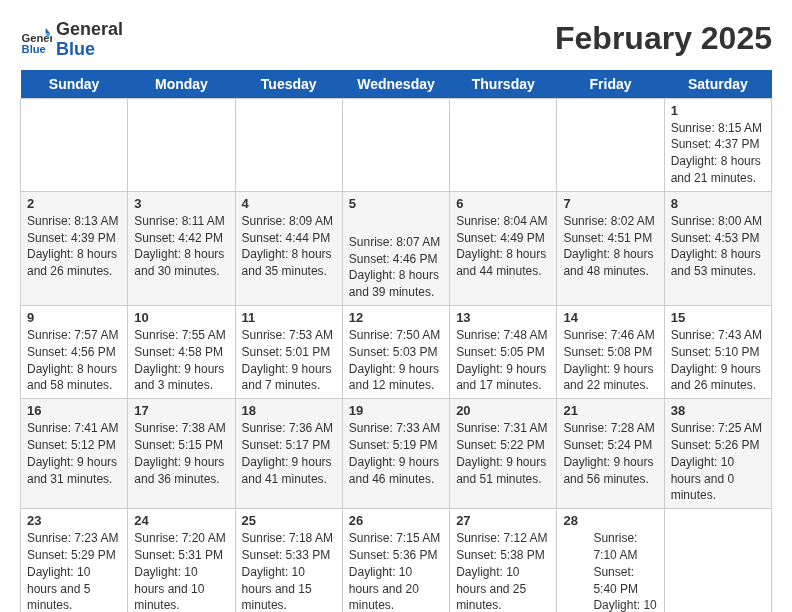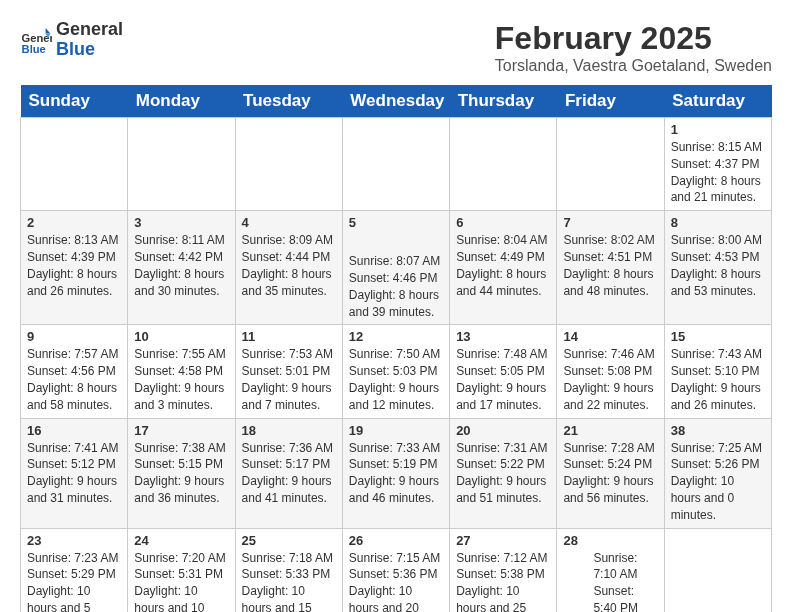--- a/index.html
+++ b/index.html
@@ -46,23 +46,23 @@
       color: #555;
     }
     table {
       width: 100%;
       border-collapse: collapse;
       table-layout: fixed;
     }
     thead th {
       background-color: #1a5fb4;
       color: #fff;
-      text-align: left;
+      text-align: center;
       padding: 6px 8px;
-      font-size: 17px;
+      font-size: 14px;
       font-weight: bold;
     }
     td {
       border: 1px solid #ccc;
       vertical-align: top;
       padding: 4px 6px;
       font-size: 10.5px;
       color: #333;
       height: 90px;
     }
@@ -100,21 +100,20 @@
     </svg>
     <div>
       <div class="logo-text">
         <div>General</div>
         <div><span>Blue</span></div>
       </div>
     </div>
   </div>
   <div class="title-area">
     <div class="main-title">February 2025</div>
-    <div class="subtitle">Torslanda, Vaestra Goetaland, Sweden</div>
   </div>
 </div>
 
 <table>
   <thead>
     <tr>
     <th>Sunday</th>
         <th>Monday</th>
         <th>Tuesday</th>
         <th>Wednesday</th>

